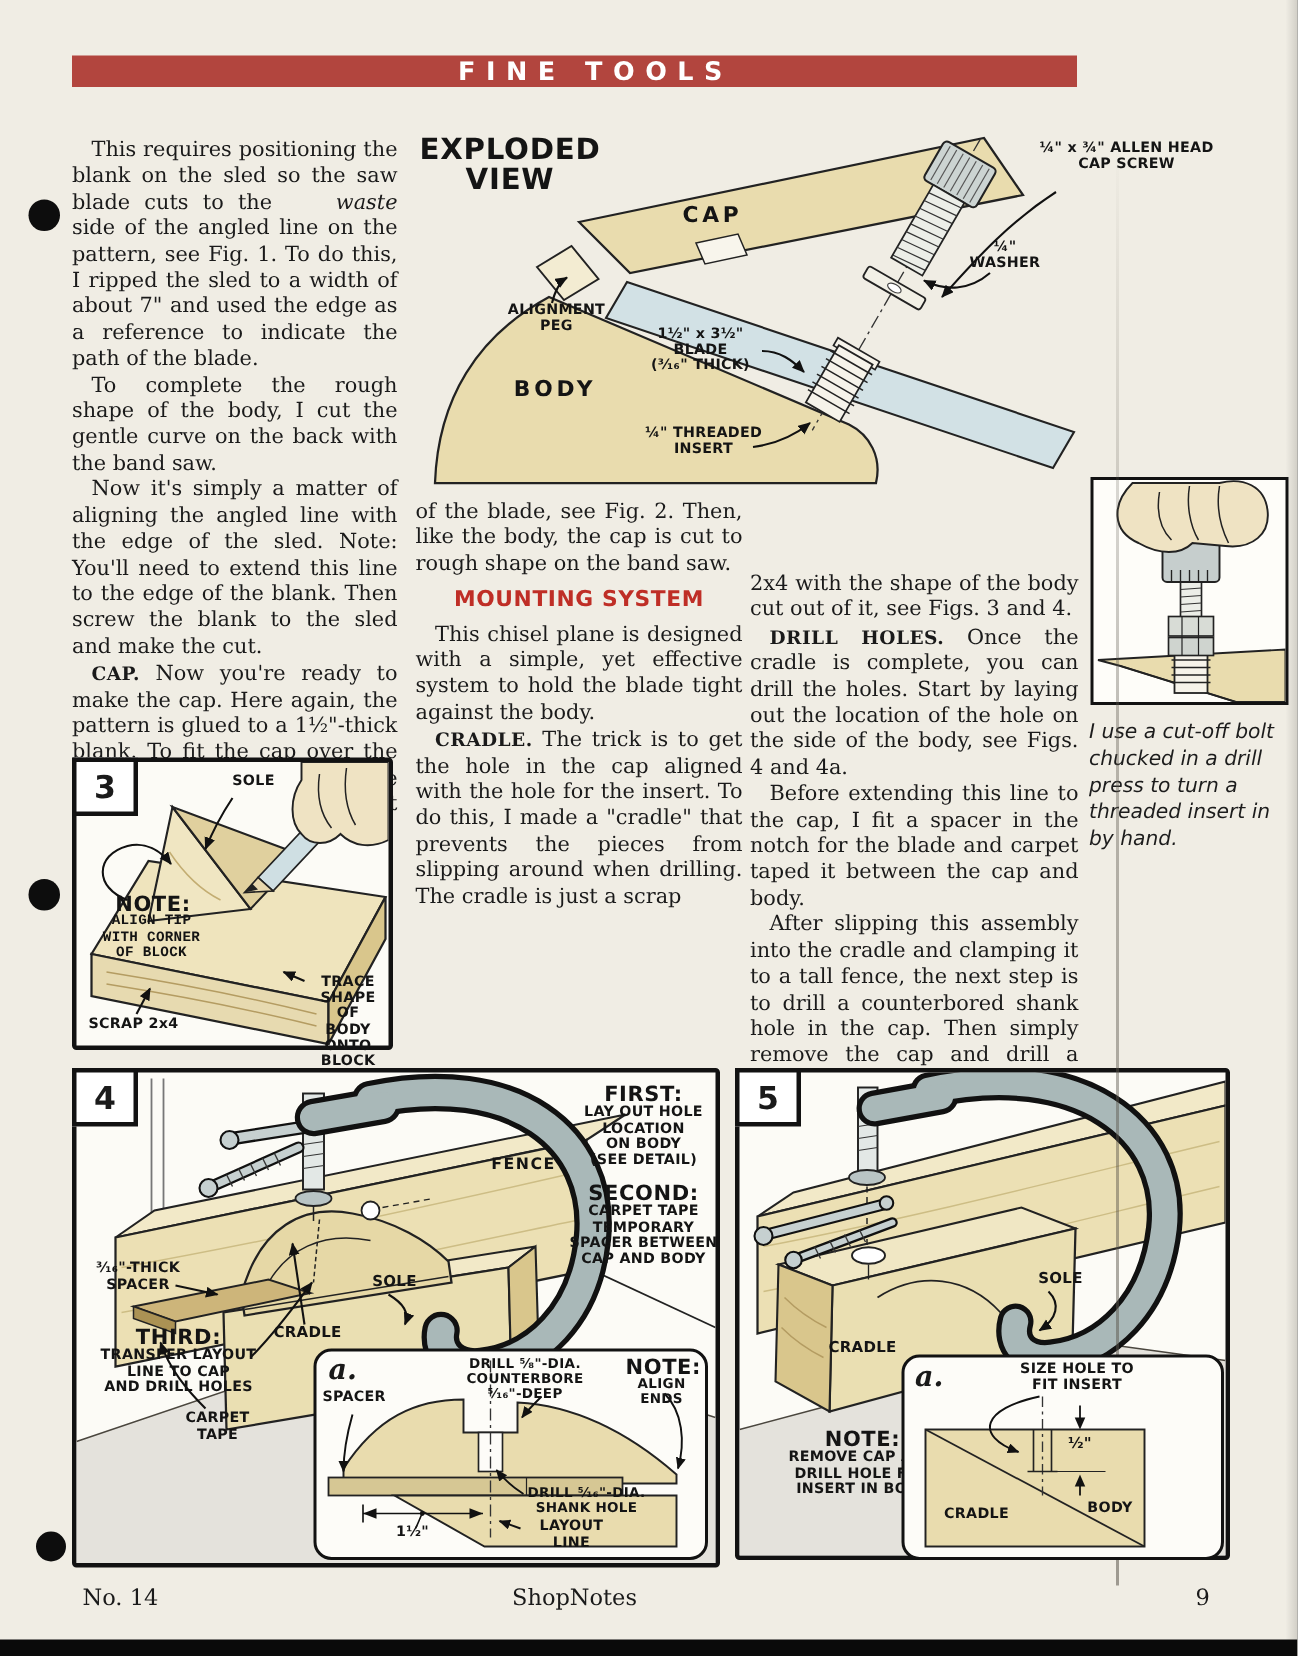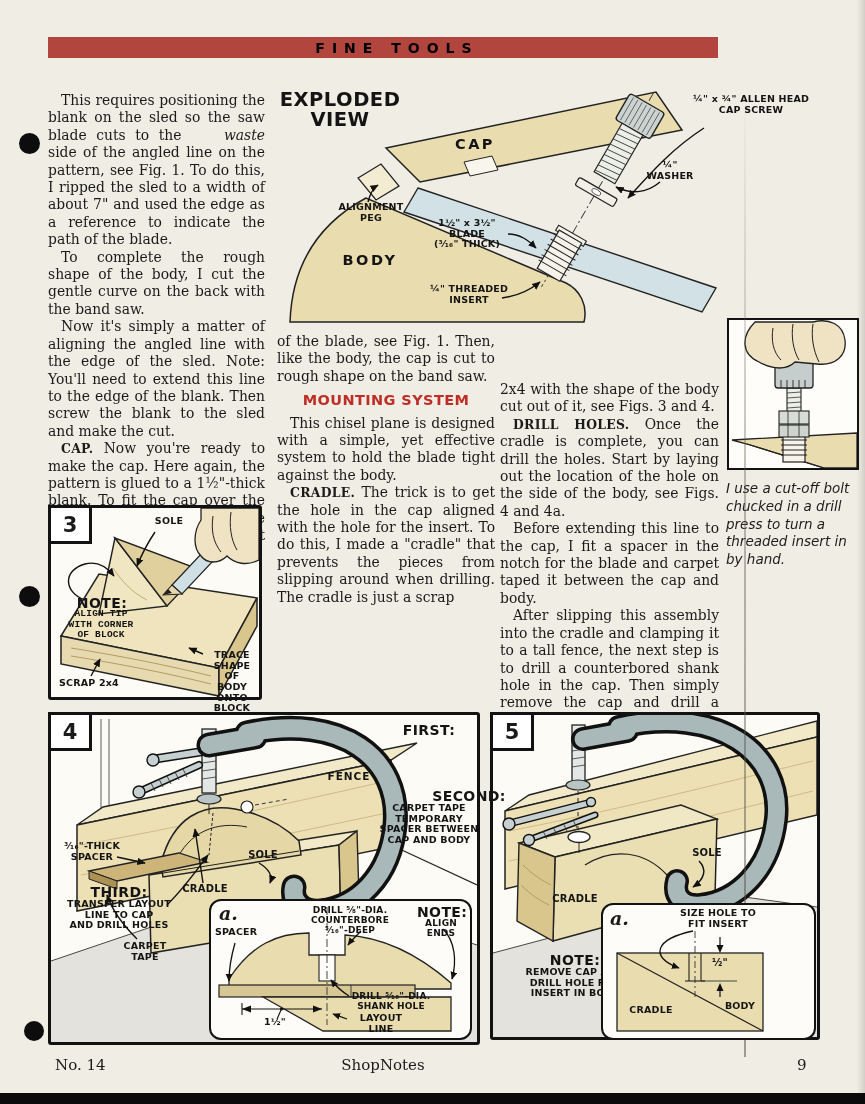--- a/index.html
+++ b/index.html
@@ -1,22 +1,22 @@
 <!DOCTYPE html>
 <html><head>
 <meta charset="utf-8">
 <style>
   html,body{margin:0;padding:0;background:#888;}
   .page{position:relative;width:865px;height:1104px;background:#f0ede4;overflow:hidden;
         font-family:"DejaVu Serif",serif;color:#1a1a1a;}
   .hole{position:absolute;background:#0d0d0d;border-radius:50%;}
   .banner{position:absolute;left:48px;top:37px;width:670px;height:21px;background:#b2453e;
           display:flex;align-items:center;justify-content:center;}
-  .banner span{font-family:"DejaVu Sans",sans-serif;font-weight:700;font-size:14px;
-               letter-spacing:7px;color:#000000;margin-left:28px;}
+  .banner span{font-family:"DejaVu Sans",sans-serif;font-weight:700;font-size:17px;
+               letter-spacing:7px;color:#ffffff;margin-left:28px;}
   .col{position:absolute;text-align:justify;font-size:13.9px;line-height:17.4px;}
   .col p{margin:0;}
   .ind{text-indent:13px;}
   .it{font-style:italic;margin-left:33px;}
   .lead{font-weight:700;font-size:12.4px;letter-spacing:.3px;}
   .mh{font-family:"DejaVu Sans",sans-serif;font-weight:700;font-size:14.5px;color:#bf2e26;
       text-align:center;letter-spacing:.4px;margin:7px 0 5px !important;text-indent:0;}
   .figbox{position:absolute;background:#fcfbf6;border:3px solid #121212;border-radius:3px;}
   .fignum{position:absolute;left:-3px;top:-3px;width:38px;height:33px;background:#fff;
           border:3px solid #121212;display:flex;align-items:center;justify-content:center;
@@ -140,21 +140,21 @@
 PEG</div>
     <div class="lb" style="left:158px;top:134px;width:82px;">1½" x 3½"
 BLADE
 (³⁄₁₆" THICK)</div>
     <div class="lb lb-big" style="left:62px;top:168px;width:80px;">BODY</div>
     <div class="lb" style="left:152px;top:200px;width:98px;">¼" THREADED
 INSERT</div>
   </div>
 
   <div class="col" style="left:277px;top:333px;width:218px;">
-    <p>of the blade, see Fig. 1. Then, like the body, the cap is cut to rough shape on the band saw.</p>
+    <p>of the blade, see Fig. 2. Then, like the body, the cap is cut to rough shape on the band saw.</p>
     <p class="mh">MOUNTING SYSTEM</p>
     <p class="ind">This chisel plane is designed with a simple, yet effective system to hold the blade tight against the body.</p>
     <p class="ind"><span class="lead">CRADLE.</span><span> The trick is to get the hole in the cap aligned with the hole for the insert. To do this, I made a "cradle" that prevents the pieces from slipping around when drilling. The cradle is just a scrap</span></p>
   </div>
 
   <div class="col" style="left:500px;top:333px;width:219px;margin-top:48px;">
     <p>2x4 with the shape of the body cut out of it, see Figs. 3 and 4.</p>
     <p class="ind"><span class="lead">DRILL HOLES.</span><span> Once the cradle is complete, you can drill the holes. Start by laying out the location of the hole on the side of the body, see Figs. 4 and 4a.</span></p>
     <p class="ind">Before extending this line to the cap, I fit a spacer in the notch for the blade and carpet taped it between the cap and body.</p>
     <p class="ind">After slipping this assembly into the cradle and clamping it to a tall fence, the next step is to drill a counterbored shank hole in the cap. Then simply remove the cap and drill a hole in the body for the threaded insert, see Figs. 5 and 5a. Note: While the setup was in place, I installed the threaded insert, see tip in margin.</p>
@@ -324,21 +324,25 @@
 
       <g fill="none" stroke="#111" stroke-width="1.4">
         <path d="M 66,142 L 94,148" marker-end="url(#m-f4)"></path>
         <path d="M 208,148 C 218,154 222,160 219,168" marker-end="url(#m-f4)"></path>
         <path d="M 152,168 L 144,114" marker-end="url(#m-f4)"></path>
         <path d="M 86,224 C 74,212 62,198 56,180" marker-end="url(#m-f4)"></path>
         <path d="M 116,190 C 134,172 148,152 157,140" marker-end="url(#m-f4)"></path>
       </g>
     </svg>
     <div class="lb lb-sub" style="left:330px;top:8px;width:96px;">FIRST:</div>
-    <div class="lb lb-sub" style="left:330px;top:74px;width:96px;padding-left:40px;">SECOND:</div>
+    <div class="lb" style="left:330px;top:22px;width:96px;">LAY OUT HOLE
+LOCATION
+ON BODY
+(SEE DETAIL)</div>
+    <div class="lb lb-sub" style="left:330px;top:74px;width:96px;">SECOND:</div>
     <div class="lb" style="left:328px;top:88px;width:100px;">CARPET TAPE
 TEMPORARY
 SPACER BETWEEN
 CAP AND BODY</div>
     <div class="lb" style="left:268px;top:56px;width:60px;letter-spacing:1px;font-size:10.5px;">FENCE</div>
     <div class="lb" style="left:8px;top:126px;width:66px;">³⁄₁₆"-THICK
 SPACER</div>
     <div class="lb" style="left:190px;top:134px;width:44px;font-size:10px;">SOLE</div>
     <div class="lb" style="left:126px;top:168px;width:56px;font-size:10px;">CRADLE</div>
     <div class="lb lb-sub" style="left:14px;top:170px;width:108px;">THIRD:</div>

